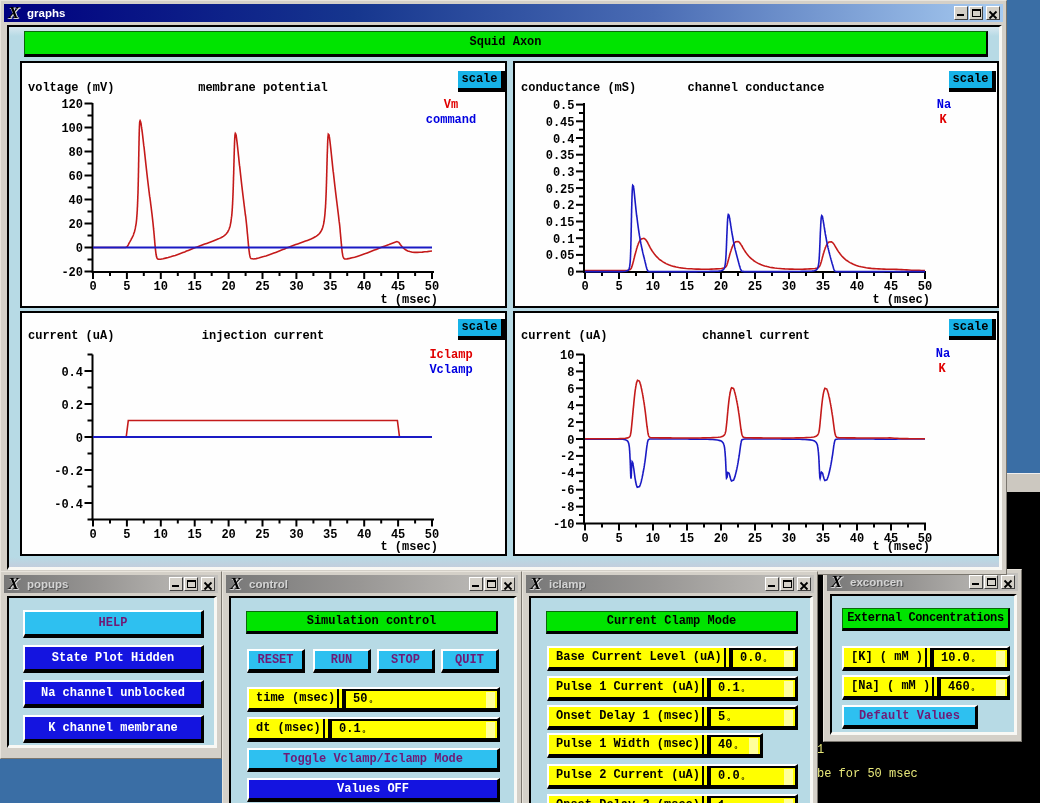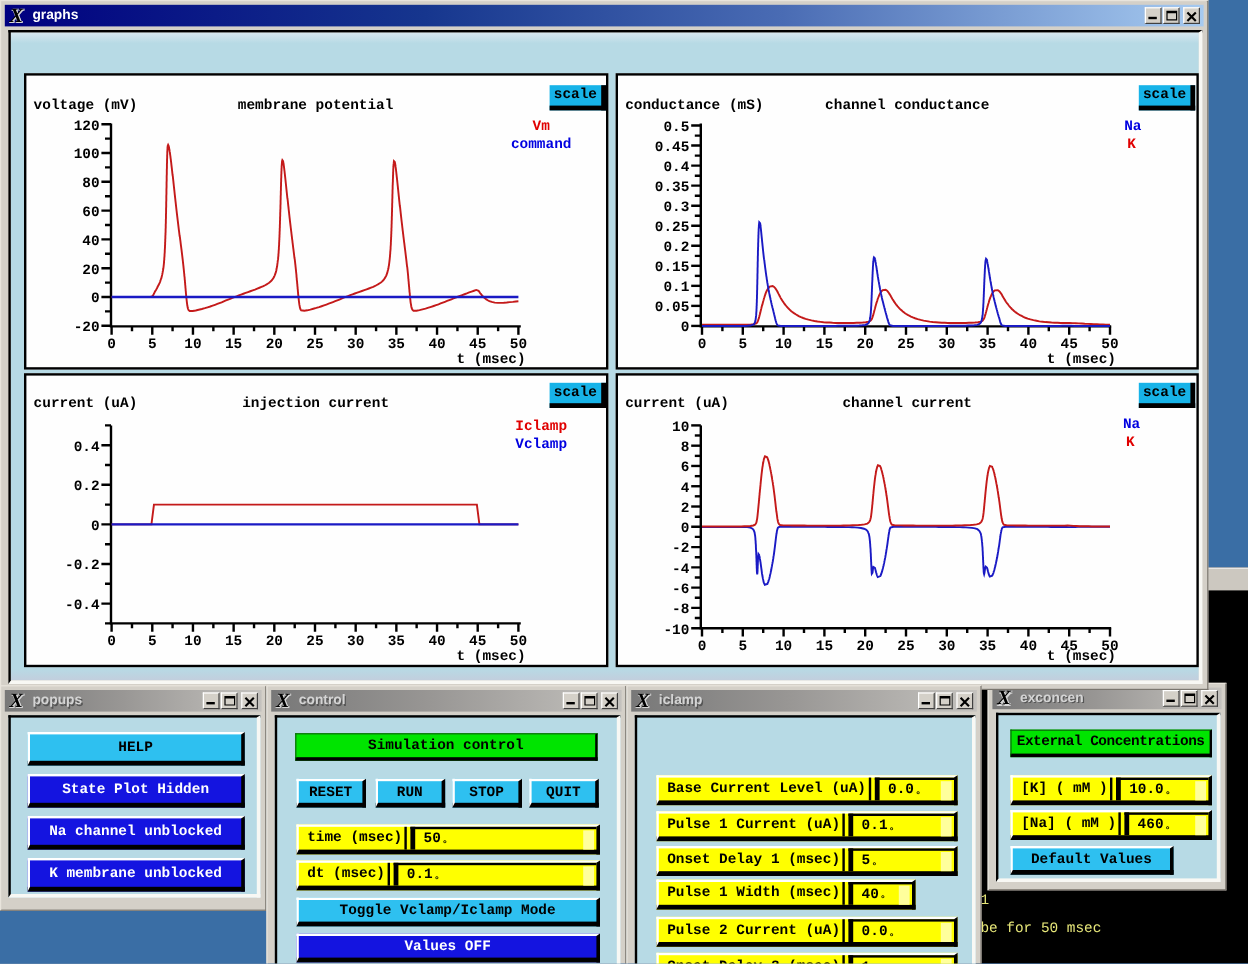--- a/index.html
+++ b/index.html
@@ -10,21 +10,21 @@
 .tt{position:absolute;left:23px;top:3px;font:bold 11.5px "Liberation Sans",sans-serif;color:#fff}
 .tb.inact .tt{color:#d4d4d4;text-shadow:1px 1px 0 #555}
 .xlogo{position:absolute;left:4px;top:-1px;font:bold italic 17px "Liberation Serif",serif;color:#000;text-shadow:1px 0 0 #d8d8d8,0 1px 0 #d8d8d8,1px 1px 0 #d8d8d8}
 .tbtn{position:absolute;top:2px;width:14px;height:14px;background:#d4d0c8;border:1px solid;border-color:#fff #404040 #404040 #fff}
 .gmin{position:absolute;left:2px;bottom:3px;width:7px;height:2px;background:#000}
 .gmax{position:absolute;left:2px;top:2px;width:9px;height:8px;border:1px solid #000;border-top-width:2px}
 .content{position:absolute;border:solid;border-width:2px 3px 3px 2px;border-color:#000 #f8f8f4 #f8f8f4 #000;background:#b7dae5}
 .mono{font-family:"Liberation Mono",monospace;font-weight:bold}
 .banner{position:absolute;background:#00e400;border:solid #000;border-width:1px 2px 3px 1px;border-top-color:#0a6a0a;border-left-color:#0a6a0a;text-align:center;font:bold 12px "Liberation Mono",monospace;color:#000}
 .btn{position:absolute;border:solid;border-color:#fff #000 #000 #fff;border-width:2px 3px 4px 2px;text-align:center;font:bold 12px "Liberation Mono",monospace;overflow:hidden}
-.cy{background:#2ec0f0;color:#000000}
+.cy{background:#2ec0f0;color:#701a75}
 .bl{background:#1414e0;color:#fff}
 .fld{position:absolute;border:solid;border-color:#fff #000 #000 #fff;border-width:2px 3px 4px 2px;background:#ffff00;font:bold 12px "Liberation Mono",monospace;color:#000}
 .lbl{position:absolute;left:7px;top:0;bottom:0}
 .sep1,.sep2{position:absolute;top:0;bottom:0;width:2px;background:#000}
 .vbox{position:absolute;top:0;bottom:0;right:0;border-left:4px solid #000;border-top:2px solid #000}
 .vtx{position:absolute;left:7px;top:-1px}
 .cap{position:absolute;right:2px;top:1px;bottom:0;width:9px;background:#ffff9c}
 .crt{font-size:8px;position:relative;top:4px;left:1px}
 .panel{position:absolute;background:#fefefe;border:2px solid #000}
 .gt{font:bold 12px "Liberation Mono",monospace;fill:#000}
@@ -77,20 +77,21 @@
         <div class="gmin"></div>
       </div>
       <div class="tbtn" style="left:965px">
         <div class="gmax"></div>
       </div>
       <div class="tbtn" style="left:982px"><svg width="12" height="12" viewBox="0 0 12 12">
           <path d="M2.5 2.5 L9.5 9.5 M9.5 2.5 L2.5 9.5" stroke="#000" stroke-width="1.8"></path>
         </svg></div>
     </div>
 <div class="content" style="left:6px;top:24px;width:995px;height:545px;background:linear-gradient(180deg,#d8e8f0 0,#b7dae5 9px,#b7dae5 530px,#c2cedd 100%)"></div>
+<div class="banner" style="left:23px;top:30px;width:964px;height:26px;line-height:21px">Squid Axon</div>
 <div class="panel" style="left:19px;top:60px;width:487px;height:247px"></div>
 <div class="panel" style="left:512px;top:60px;width:486px;height:247px"></div>
 <div class="panel" style="left:19px;top:310px;width:487px;height:245px"></div>
 <div class="panel" style="left:512px;top:310px;width:486px;height:245px"></div>
 <svg class="abs" style="left:0;top:0" width="1007" height="573" viewBox="0 0 1007 573">
 <text x="27" y="90" class="ht">voltage (mV)</text>
 <text x="262" y="90" text-anchor="middle" class="ht">membrane potential</text>
 <text x="520" y="90" class="ht">conductance (mS)</text>
 <text x="755" y="90" text-anchor="middle" class="ht">channel conductance</text>
 <text x="27" y="338" class="ht">current (uA)</text>
@@ -373,21 +374,21 @@
         <div class="gmax"></div>
       </div>
       <div class="tbtn" style="left:197px"><svg width="12" height="12" viewBox="0 0 12 12">
           <path d="M2.5 2.5 L9.5 9.5 M9.5 2.5 L2.5 9.5" stroke="#000" stroke-width="1.8"></path>
         </svg></div>
     </div>
 <div class="content" style="left:6px;top:24px;width:210px;height:152px"></div>
 <div class="btn cy" style="left:22px;top:38px;width:181px;height:28px;line-height:22px">HELP</div>
 <div class="btn bl" style="left:22px;top:73px;width:181px;height:28px;line-height:22px">State Plot Hidden</div>
 <div class="btn bl" style="left:22px;top:108px;width:181px;height:28px;line-height:22px">Na channel unblocked</div>
-<div class="btn bl" style="left:22px;top:143px;width:181px;height:28px;line-height:22px">K membrane unblocked</div>
+<div class="btn bl" style="left:22px;top:143px;width:181px;height:28px;line-height:22px">K channel membrane</div>
 </div>
 <div class="win" style="left:222px;top:571px;width:300px;height:250px">
 <div class="tb inact">
       <span class="xlogo">X</span>
       <span class="tt">control</span>
       <div class="tbtn" style="left:243px">
         <div class="gmin"></div>
       </div>
       <div class="tbtn" style="left:258px">
         <div class="gmax"></div>
@@ -429,20 +430,21 @@
         <div class="gmin"></div>
       </div>
       <div class="tbtn" style="left:254px">
         <div class="gmax"></div>
       </div>
       <div class="tbtn" style="left:271px"><svg width="12" height="12" viewBox="0 0 12 12">
           <path d="M2.5 2.5 L9.5 9.5 M9.5 2.5 L2.5 9.5" stroke="#000" stroke-width="1.8"></path>
         </svg></div>
     </div>
 <div class="content" style="left:6px;top:24px;width:284px;height:223px"></div>
+<div class="banner" style="left:23px;top:39px;width:252px;height:23px;line-height:18px">Current Clamp Mode</div>
 <div class="fld" style="left:24px;top:74px;width:251px;height:25px">
       <div class="lbl" style="line-height:19px">Base Current Level (uA)</div>
       <div class="sep1" style="left:175px"></div>
       <div class="vbox" style="left:180px">
         <span class="vtx" style="line-height:19px">0.0<span class="crt">°</span></span>
         <div class="cap"></div>
       </div>
     </div>
 <div class="fld" style="left:24px;top:104px;width:251px;height:25px">
       <div class="lbl" style="line-height:19px">Pulse 1 Current (uA)</div>

